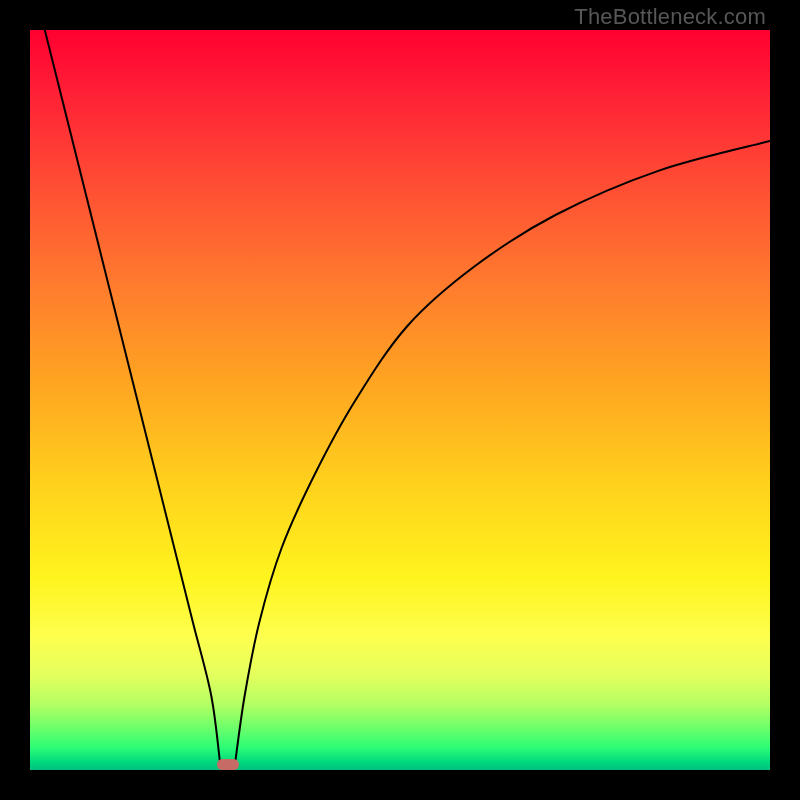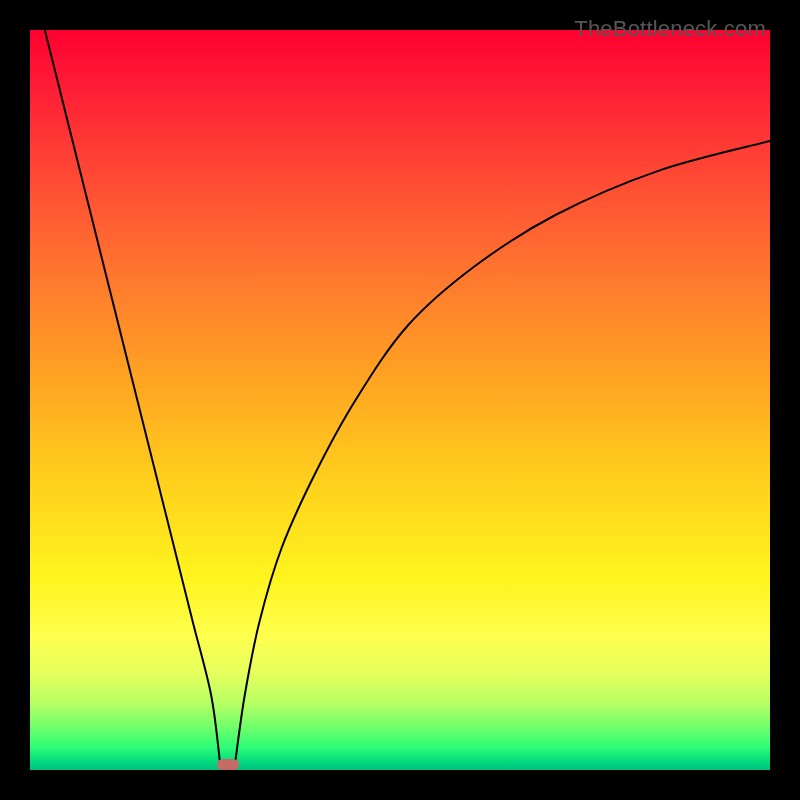--- a/index.html
+++ b/index.html
@@ -37,21 +37,21 @@
       #e5ff5d 87%,
       #b6ff63 91%,
       #74ff6a 94%,
       #2cfc76 97%,
       #00d77e 99%,
       #00c07e 100%
     );
   }
   .watermark {
     position: absolute;
-    top: 16px;
+    top: 4px;
     right: 34px;
     color: #575757;
     font-size: 22px;
     font-weight: 500;
     letter-spacing: 0.2px;
     user-select: none;
   }
   .marker {
     position: absolute;
     width: 22px;

